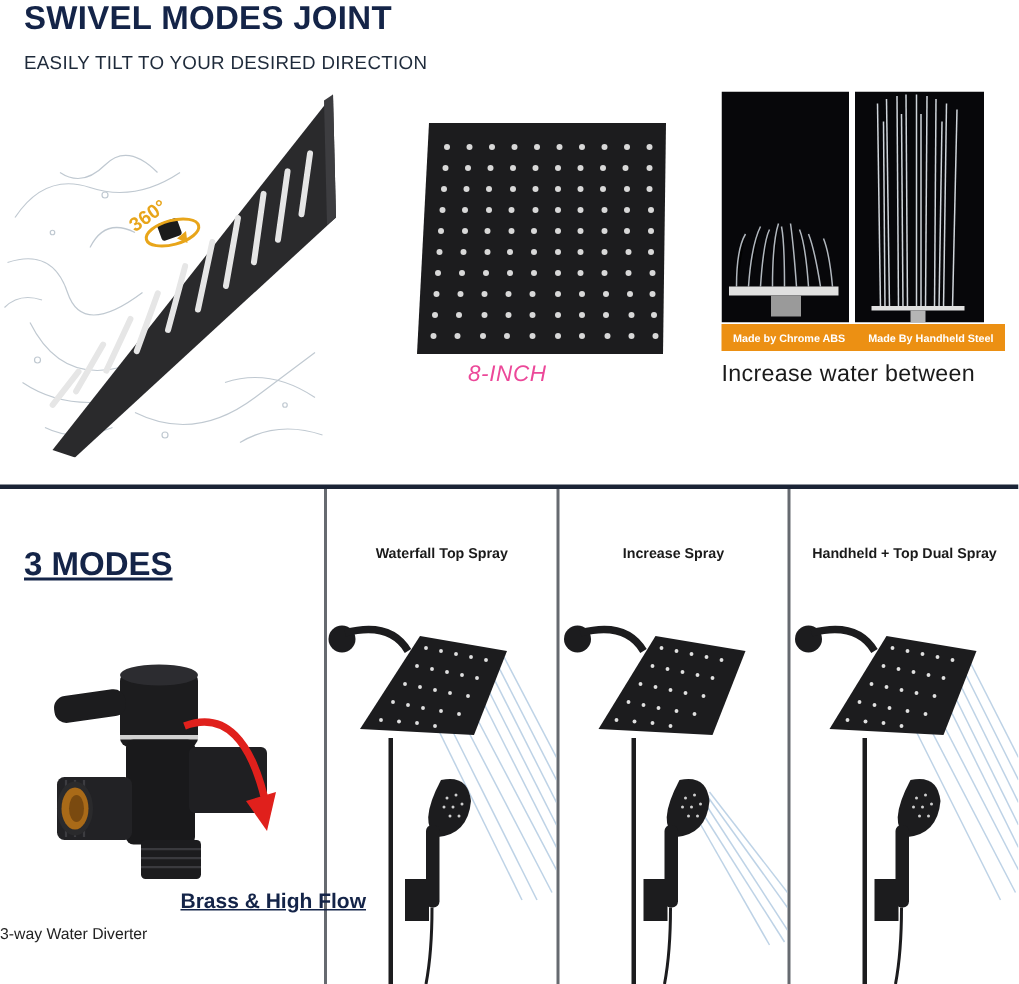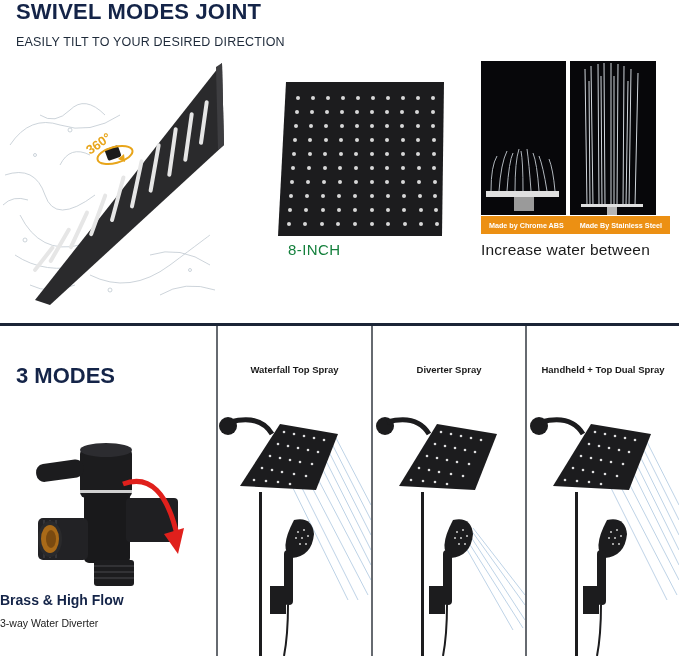--- a/index.html
+++ b/index.html
@@ -4,35 +4,35 @@
 <style>
   * { box-sizing: border-box; margin: 0; padding: 0; }
   html, body { width: 679px; height: 656px; background: #ffffff; overflow: hidden; }
   body { position: relative; font-family: "Liberation Sans", sans-serif; color: #1a1a1a; }
 
   .title { position: absolute; left: 16px; top: -1px; font-size: 22px; font-weight: bold; color: #142448; letter-spacing: 0.2px; }
   .subtitle { position: absolute; left: 16px; top: 35px; font-size: 12.5px; color: #1e2a3a; letter-spacing: 0.2px; }
 
   .swivel-art { position: absolute; left: 0; top: 55px; width: 230px; height: 250px; }
   .panel-8inch { position: absolute; left: 276px; top: 80px; }
-  .label-8inch { position: absolute; left: 288px; top: 241px; font-size: 15px; color: #15803d; letter-spacing: 0.4px; }
+  .label-8inch { position: absolute; left: 312px; top: 241px; font-size: 15px; color: #ec4899; letter-spacing: 0.4px; font-style: italic; }
 
   .pressure-photos { position: absolute; left: 481px; top: 61px; width: 175px; height: 154px; }
   .orange-bar { position: absolute; left: 481px; top: 216px; width: 189px; height: 18px; background: #ec9013; display: flex; align-items: center; justify-content: space-around; }
   .orange-bar span { font-size: 7.2px; font-weight: bold; color: #ffffff; white-space: nowrap; }
   .label-pressure { position: absolute; left: 481px; top: 241px; font-size: 15.5px; color: #1a1a1a; letter-spacing: 0.2px; }
 
   .divider-top { position: absolute; left: 0; top: 323px; width: 679px; height: 3px; background: #1b2436; }
   .vline { position: absolute; top: 326px; width: 1.5px; height: 330px; background: #666a70; }
 
-  .modes-title { position: absolute; left: 16px; top: 363px; font-size: 22px; font-weight: bold; color: #142448; }
+  .modes-title { position: absolute; left: 16px; top: 363px; font-size: 22px; font-weight: bold; color: #142448; text-decoration: underline; }
   .modes-desc { position: absolute; left: 16px; top: 395px; font-size: 11.5px; color: #333; line-height: 20px; }
 
   .diverter { position: absolute; left: 28px; top: 436px; }
-  .brass-label { position: absolute; left: 0; width: 244px; text-align: left; top: 592px; font-size: 14px; font-weight: bold; color: #142448; }
+  .brass-label { position: absolute; left: 0; width: 244px; text-align: right; top: 592px; font-size: 14px; font-weight: bold; color: #142448; text-decoration: underline; }
   .brass-sub { position: absolute; left: 0; width: 186px; top: 617px; font-size: 10.5px; color: #222; }
 
   .mode-col { position: absolute; top: 326px; height: 264px; }
   .mode-label { position: absolute; top: 38px; width: 100%; text-align: center; font-size: 9.5px; font-weight: bold; color: #1a1a1a; }
   .mode-art { position: absolute; left: 0; top: 74px; }
 </style>
 </head>
 <body>
 
 <div class="title">SWIVEL MODES JOINT</div>
@@ -247,21 +247,21 @@
         <line x1="121" y1="145" x2="120" y2="15"></line>
         <line x1="133" y1="145" x2="133" y2="15"></line>
         <line x1="145" y1="145" x2="147" y2="20"></line>
     </g>
     <rect x="100" y="143" width="62" height="3" fill="#e0e0e0"></rect>
     <rect x="126" y="146" width="10" height="8" fill="#b5b5b5"></rect>
   </svg>
 </div>
 <div class="orange-bar">
   <span>Made by Chrome ABS</span>
-  <span>Made By Stainless Steel</span>
+  <span>Made By Handheld Steel</span>
 </div>
 <div class="label-pressure">Increase water between</div>
 
 <div class="divider-top"></div>
 <div class="vline" style="left:216px"></div>
 <div class="vline" style="left:371px"></div>
 <div class="vline" style="left:525px"></div>
 
 <div class="modes-title">3 MODES</div>
 <div class="modes-desc">
@@ -361,21 +361,21 @@
           <circle cx="84" cy="138" r="1"></circle>
           <circle cx="90" cy="136" r="1"></circle>
           <circle cx="82" cy="144" r="1"></circle>
           <circle cx="88" cy="144" r="1"></circle>
       </g>
     </svg>
   </div>
 </div>
 
 <div class="mode-col" style="left:373px; width:152px">
-  <div class="mode-label">Diverter Spray</div>
+  <div class="mode-label">Increase Spray</div>
   <div class="mode-art">
     <svg width="152" height="256" viewBox="0 0 152 256">
       <g stroke="#a8c4de" stroke-width="1" opacity="0.75">
         <line x1="96" y1="134" x2="152" y2="220"></line>
           <line x1="98" y1="130" x2="152" y2="205"></line>
           <line x1="94" y1="140" x2="150" y2="228"></line>
         <line x1="100" y1="128" x2="152" y2="195"></line>
           <line x1="92" y1="146" x2="140" y2="230"></line>
       </g>
       <circle cx="12" cy="26" r="9" fill="#1c1c1e"></circle>

